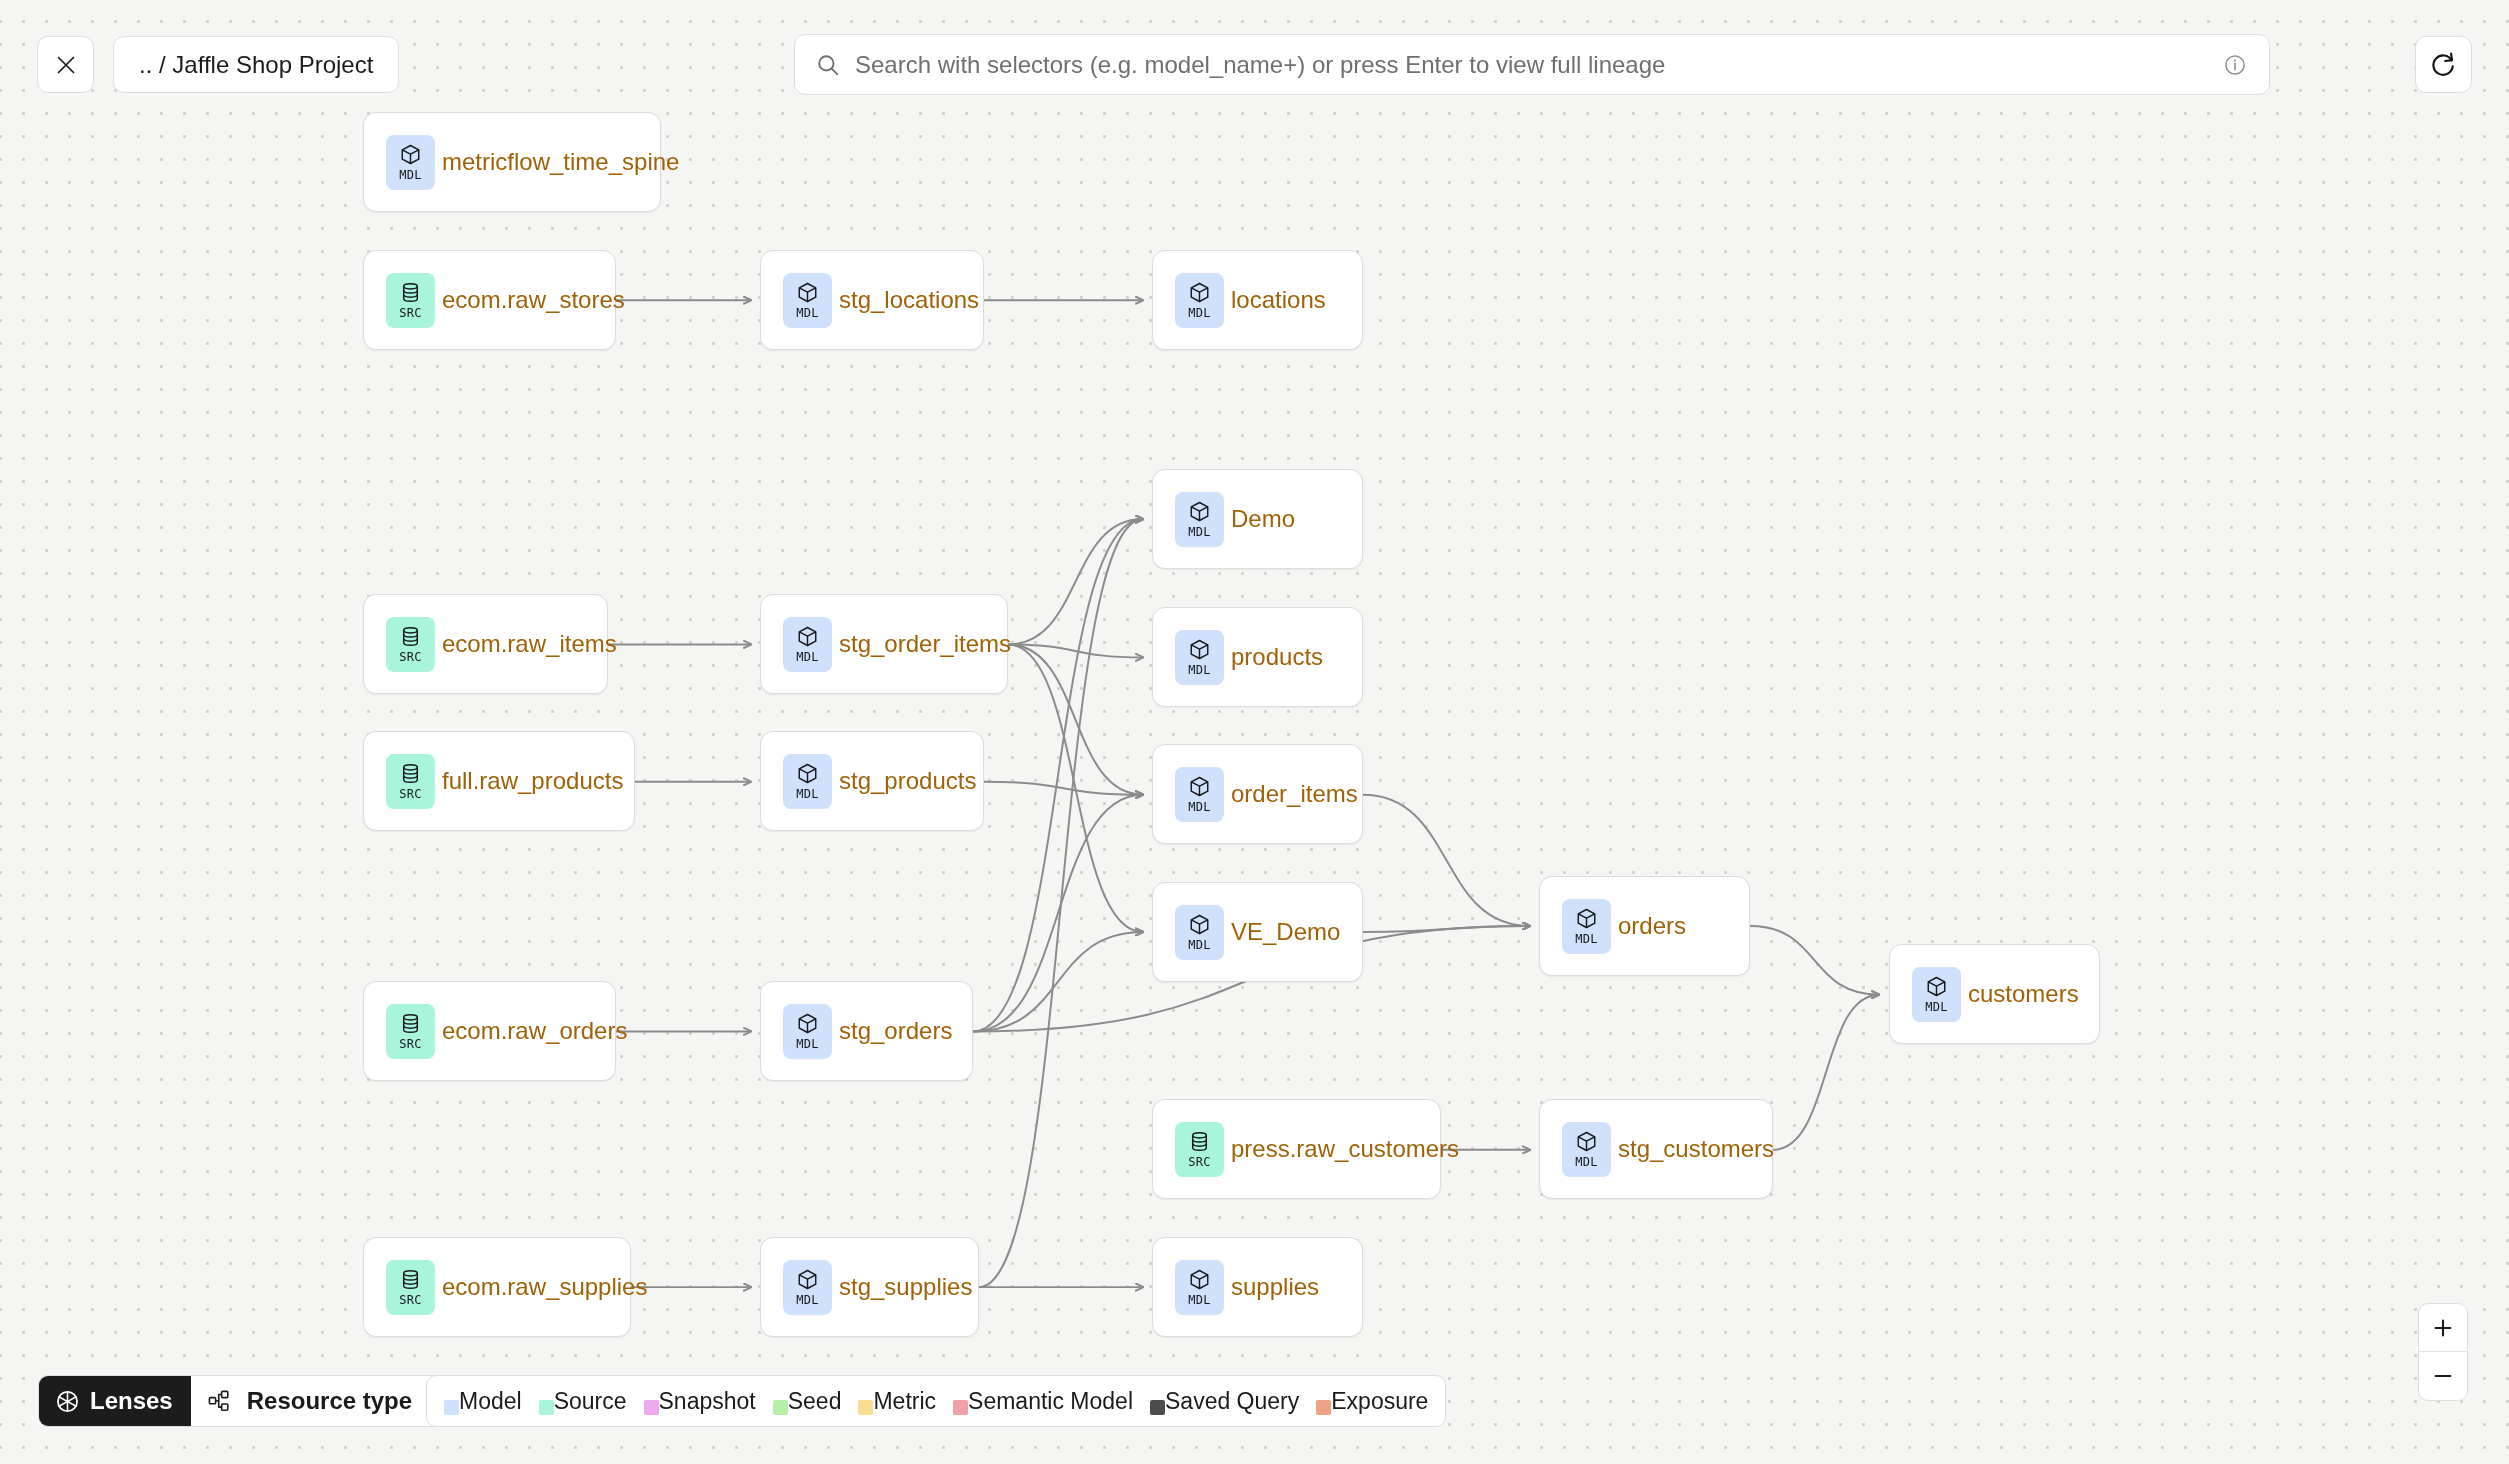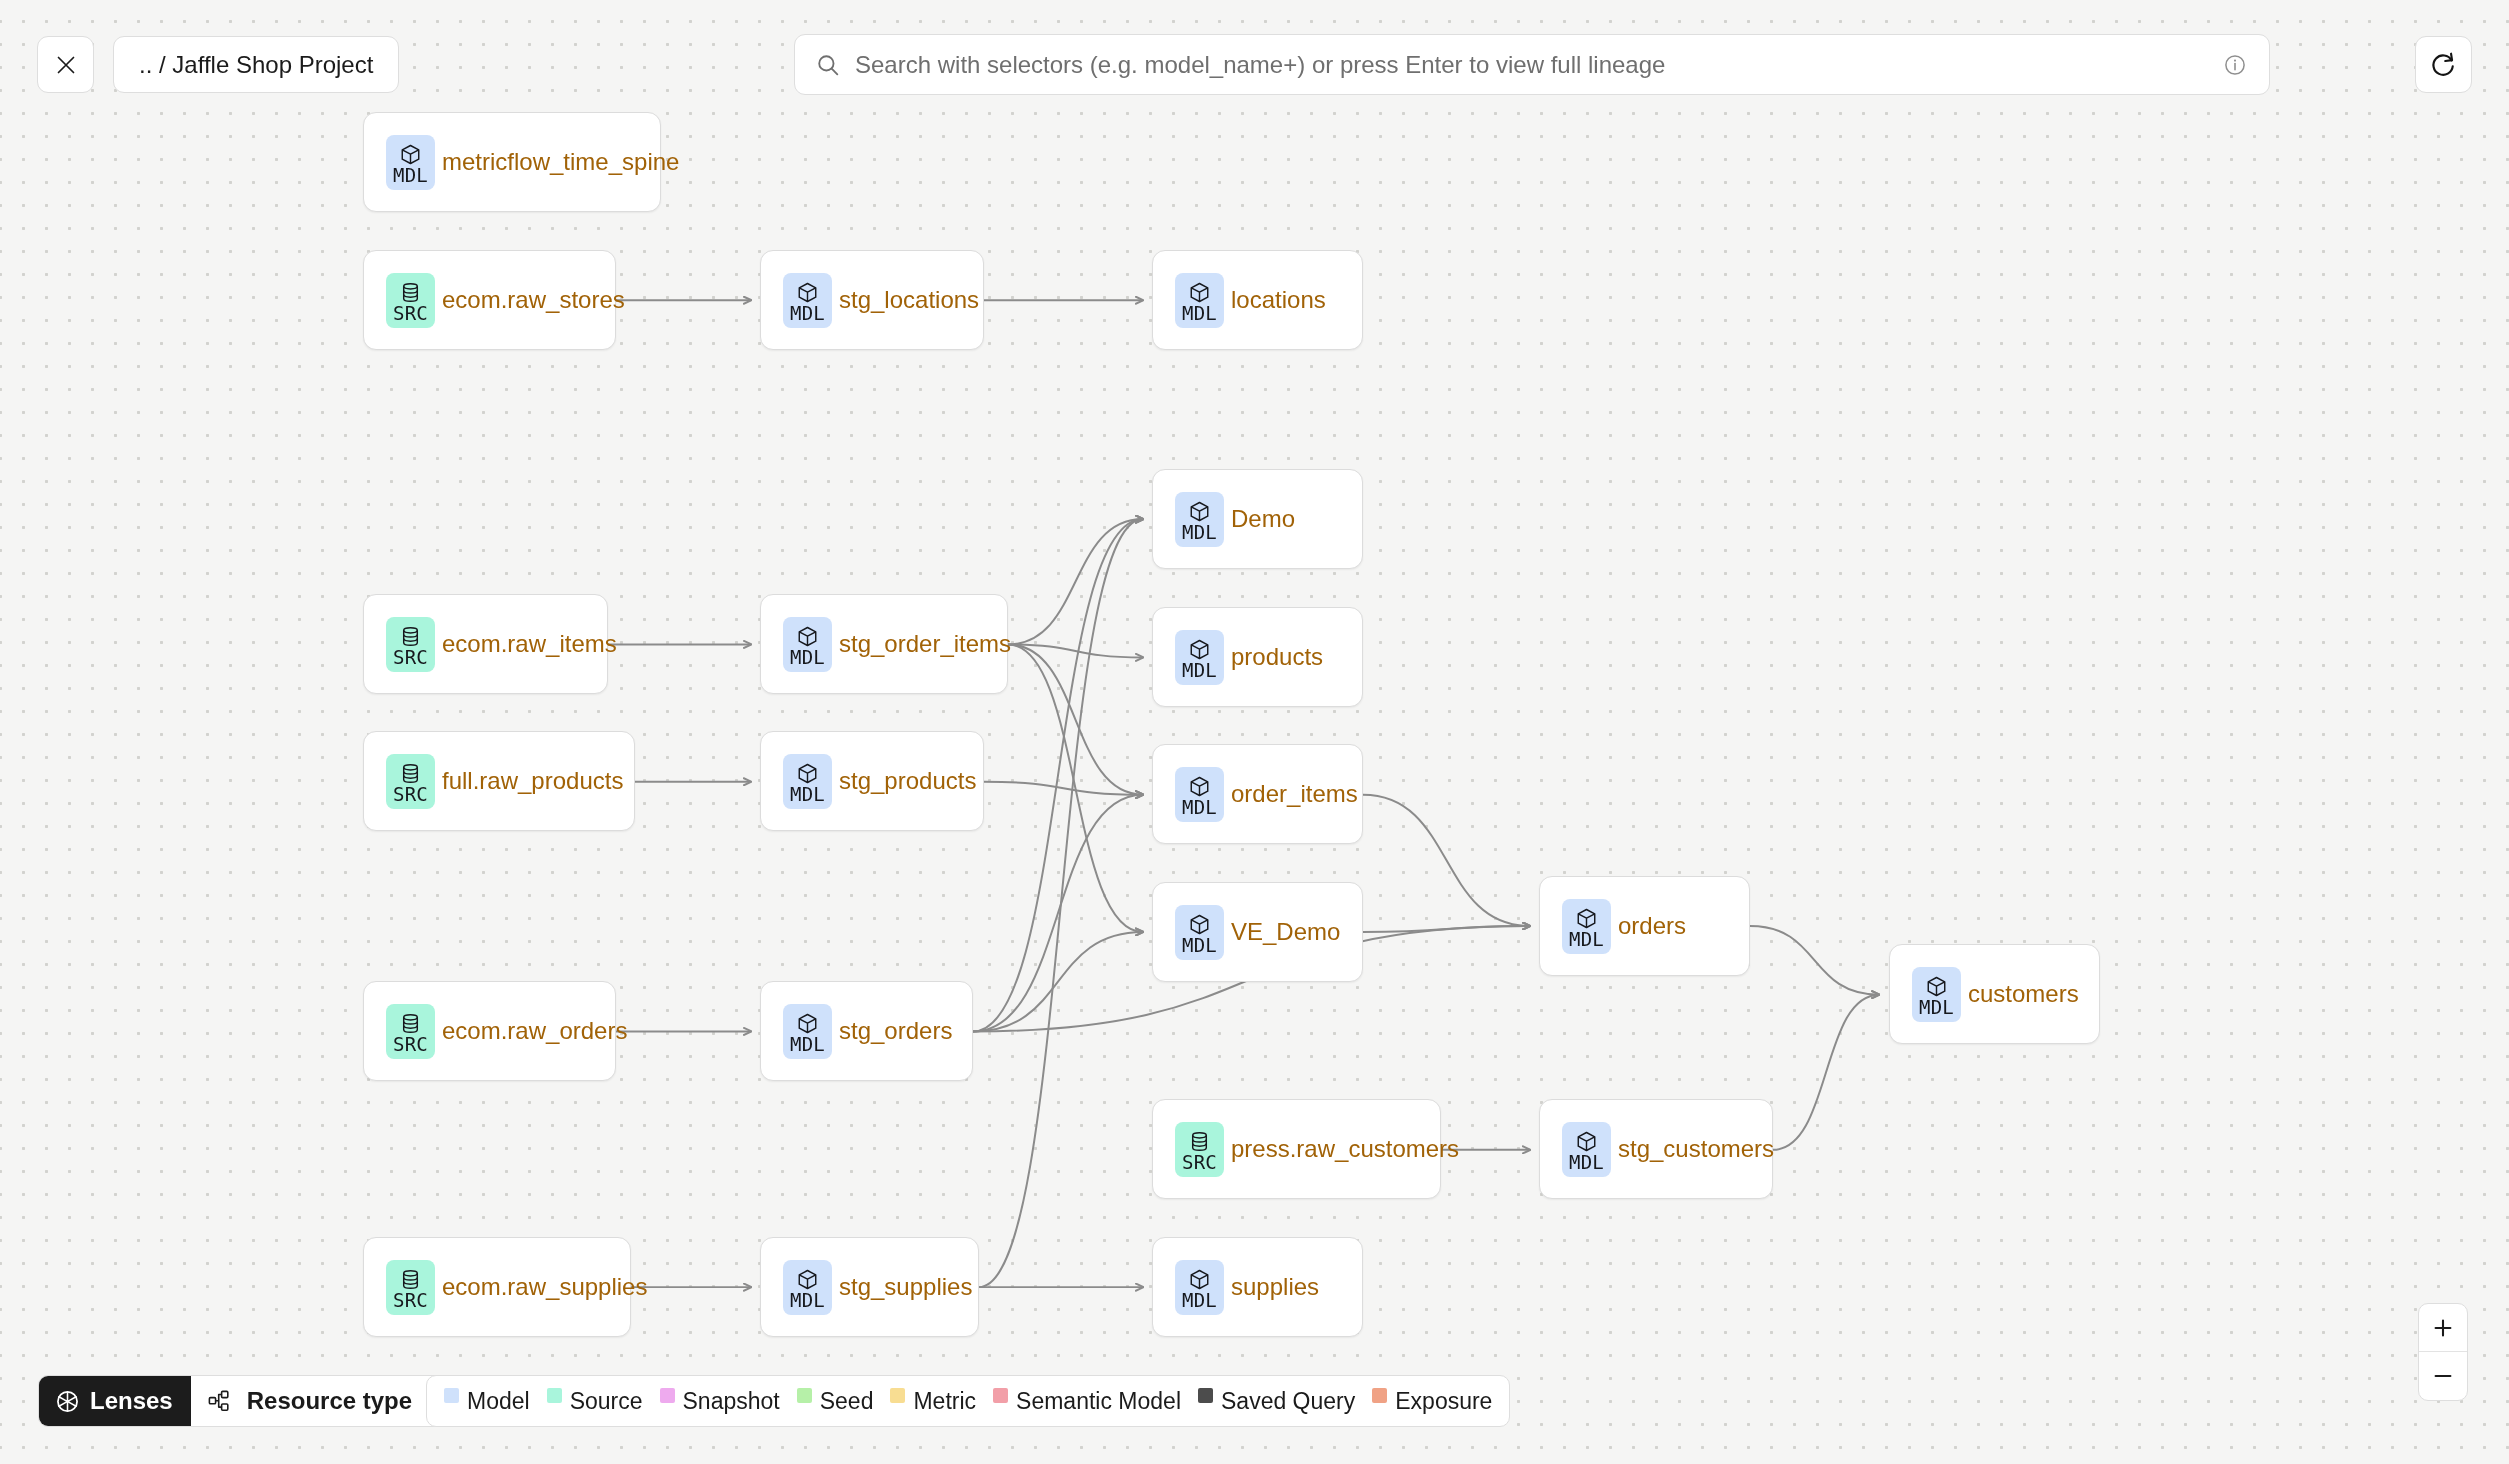--- a/index.html
+++ b/index.html
@@ -117,21 +117,21 @@
     display: flex;
     flex-direction: column;
     align-items: center;
     justify-content: center;
     flex: 0 0 auto;
     padding-top: 2px;
   }
   .badge svg { width: 23px; height: 23px; display: block; }
   .badge .tag {
     font-family: "DejaVu Sans Mono", monospace;
-    font-size: 19px;
+    font-size: 12px;
     line-height: 16px;
     letter-spacing: 0.2px;
     color: #16181d;
     margin-top: 1px;
   }
   .badge-mdl { background: #cfe1fb; }
   .badge-src { background: #a9f5dc; }
 
   .node .label {
     margin-left: 7px;
@@ -182,21 +182,21 @@
     height: 52px;
     background: #ffffff;
     border: 1px solid #dedede;
     border-radius: 10px;
     display: flex;
     align-items: center;
     padding: 0 17px;
     gap: 17px;
     z-index: 30;
   }
-  .legend .item { display: flex; align-items: flex-start; gap: 8px; }
+  .legend .item { display: flex; align-items: flex-end; }
   .legend .sw { width: 15px; height: 15px; border-radius: 2px; flex: 0 0 auto; }
   .legend .tx { font-size: 23px; color: #1b1b1b; white-space: nowrap; }
 
   .zoomctl {
     position: absolute;
     left: 2418px; top: 1303px;
     width: 50px;
     background: #ffffff;
     border: 1px solid #dedede;
     border-radius: 10px;

